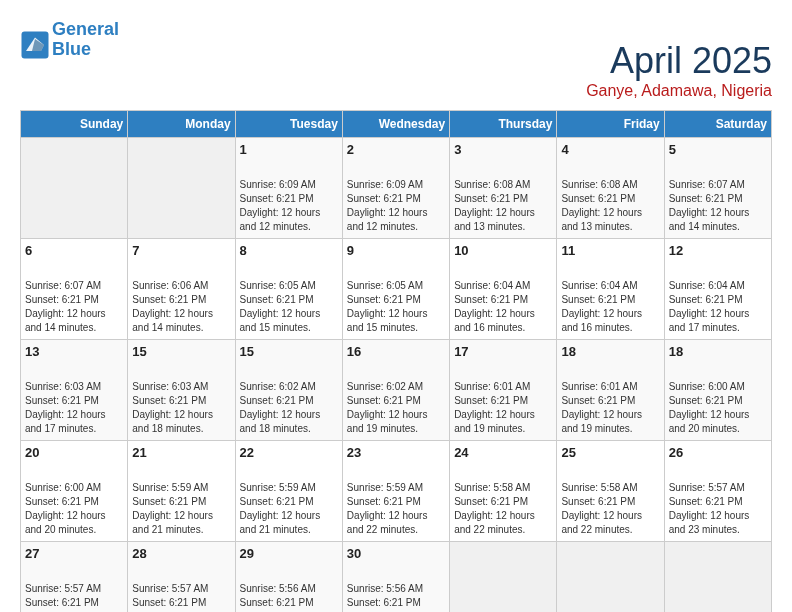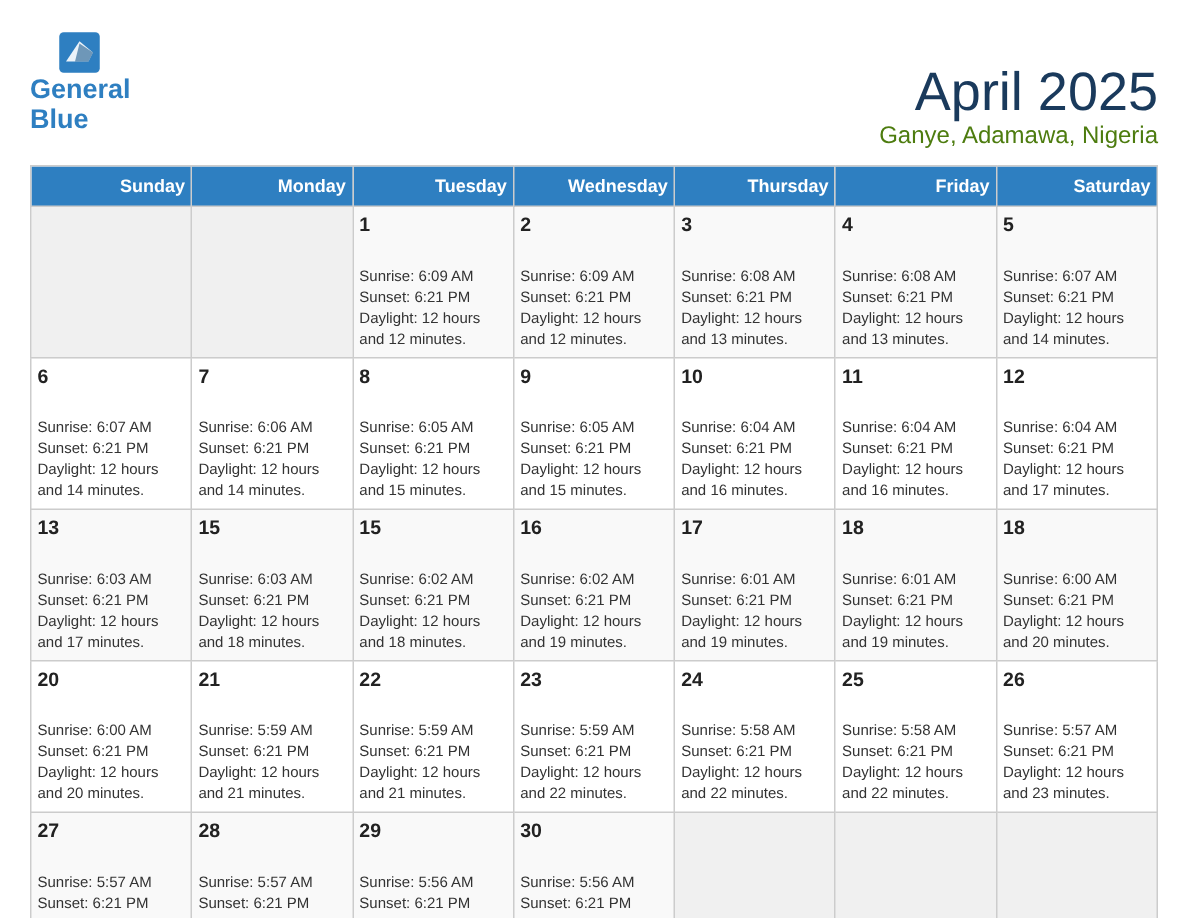--- a/index.html
+++ b/index.html
@@ -11,22 +11,21 @@
       padding: 20px;
     }
     .header {
       display: flex;
       justify-content: space-between;
       align-items: flex-start;
       margin-bottom: 10px;
     }
     .logo {
       display: flex;
-      align-items: center;
-      flex-direction: column;
+      align-items: flex-end;
     }
     .logo-text {
       font-size: 18px;
       font-weight: bold;
       color: #1a3a5c;
       line-height: 1.1;
     }
     .logo-text span {
       color: #2e7fc1;
     }
@@ -39,21 +38,21 @@
       text-align: right;
       margin-top: 20px;
     }
     .month-title {
       font-size: 36px;
       color: #1a3a5c;
       font-weight: normal;
     }
     .subtitle {
       font-size: 16px;
-      color: #4d7c0f;
+      color: #b91c1c;
     }
     table {
       width: 100%;
       border-collapse: collapse;
       font-size: 11px;
     }
     thead tr th {
       background-color: #2e7fc1;
       color: #fff;
       padding: 6px 4px;

